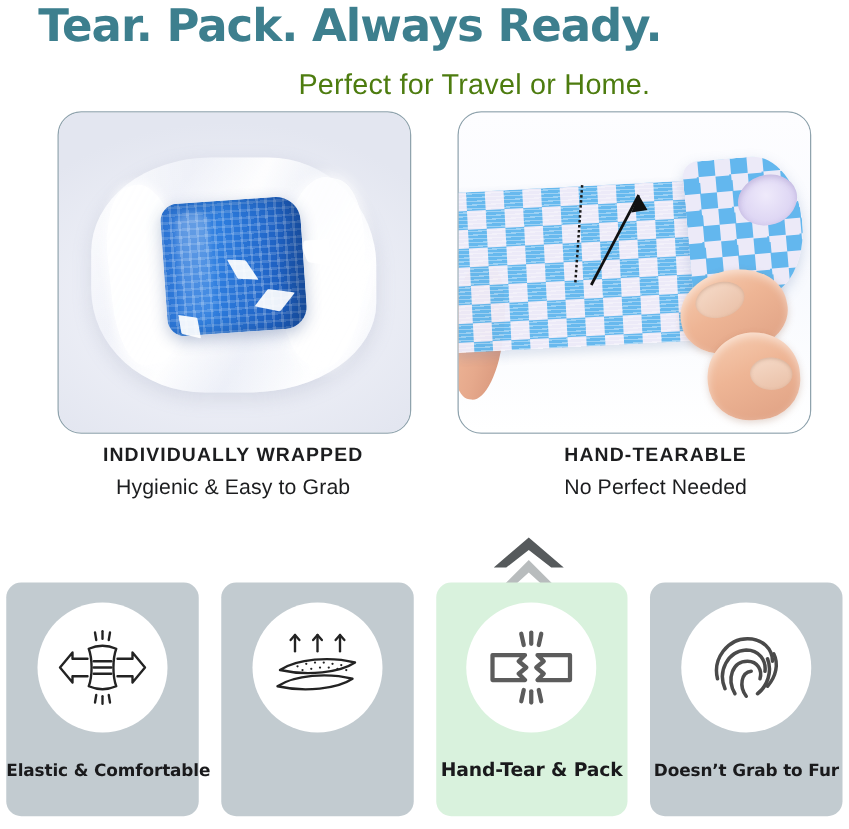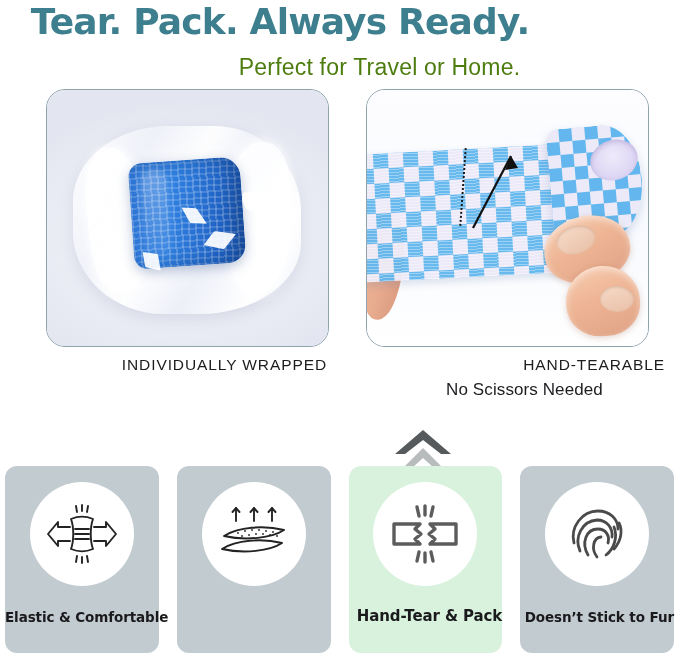--- a/index.html
+++ b/index.html
@@ -228,24 +228,23 @@
   
   .captions { position: absolute; top: 355px; left: 0; width: 679px; height: 55px; }
   .caption-block { position: absolute; top: 0; width: 281px; text-align: center; }
   .caption-block.left  { left: 46px; }
   .caption-block.right { left: 384px; }
   .cap-title {
     font-size: 15.5px;
     line-height: 20px;
     letter-spacing: 0.9px;
     color: #1c1d1f;
-    font-weight: 400;
+    font-weight: 700;
     font-family: "Liberation Sans", sans-serif;
     white-space: nowrap;
-    text-align: right;
   }
   .cap-sub {
     margin-top: 4px;
     font-size: 17px;
     line-height: 22px;
     color: #1c1d1f;
     font-weight: 300;
     letter-spacing: 0.1px;
     white-space: nowrap;
   }
@@ -286,21 +285,21 @@
     border-radius: 50%;
     background: #ffffff;
     display: flex;
     align-items: center;
     justify-content: center;
   }
   .card-label {
     position: absolute;
     bottom: 28px;
     left: 0; right: 0;
-    text-align: right;
+    text-align: center;
     font-size: 13.5px;
     font-weight: 700;
     color: #1a1a1c;
     letter-spacing: -0.1px;
     font-family: "DejaVu Sans", sans-serif;
     white-space: nowrap;
   }
   .card.highlight .card-label { font-size: 15px; }
 </style>
 </head>
@@ -339,24 +338,25 @@
         <path d="M8 84 L46 12" stroke="#111" stroke-width="2.2" fill="none"></path>
         <path d="M46 12 L40 26 L53 24 Z" fill="#111"></path>
       </svg>
     </div>
   </div>
 </div>
 
 <div class="captions">
   <div class="caption-block left">
     <div class="cap-title">INDIVIDUALLY WRAPPED</div>
+    <div class="cap-sub">Hygienic &amp; Easy to Grab</div>
   </div>
   <div class="caption-block right">
     <div class="cap-title">HAND-TEARABLE</div>
-    <div class="cap-sub">No Scissors Needed</div>
+    <div class="cap-sub">No Perfect Needed</div>
   </div>
 </div>
 
 <svg class="chevron-marker" viewBox="0 0 60 42">
   <path d="M30 2 L58 26 L48 26 L30 12 L12 26 L2 26 Z" fill="#565a5c"></path>
   <path d="M30 20 L50 40 L41 40 L30 30 L19 40 L10 40 Z" fill="#b8bcbd"></path>
 </svg>
 
 <div class="cards">
 
@@ -437,16 +437,16 @@
         <g fill="none" stroke="#4a4a4a" stroke-width="2.8" stroke-linecap="round">
           <path d="M10 40 C6 24 18 8 34 8 C46 8 54 16 54 26"></path>
           <path d="M16 48 C10 34 18 18 33 17 C43 17 49 25 48 34"></path>
           <path d="M24 52 C17 40 22 26 34 26 C42 26 46 33 44 40"></path>
           <path d="M33 54 C27 46 29 35 37 34"></path>
           <path d="M42 52 C50 46 54 34 50 24"></path>
           <path d="M50 46 C57 38 59 28 55 20"></path>
         </g>
       </svg>
     </div>
-    <div class="card-label">Doesn’t  Stick to Fur</div>
+    <div class="card-label">Doesn’t  Grab to Fur</div>
   </div>
 
 </div>
 
 </body></html>

